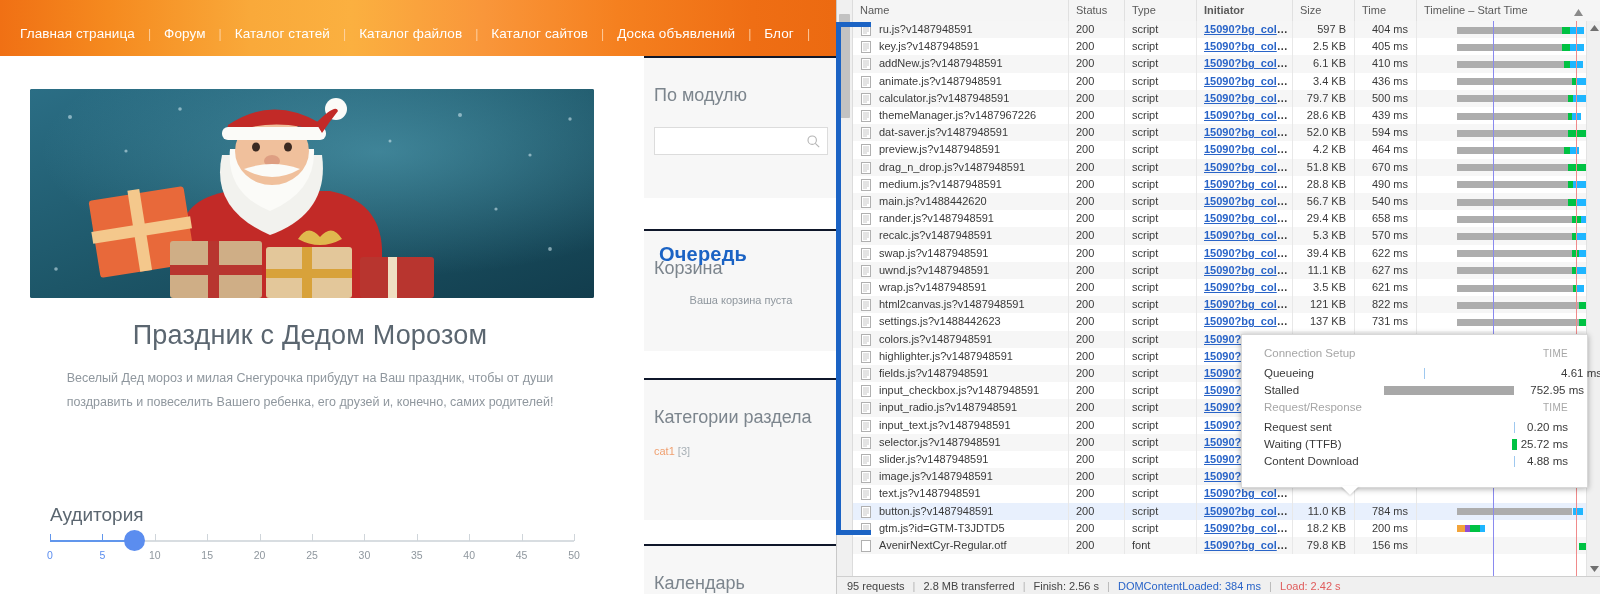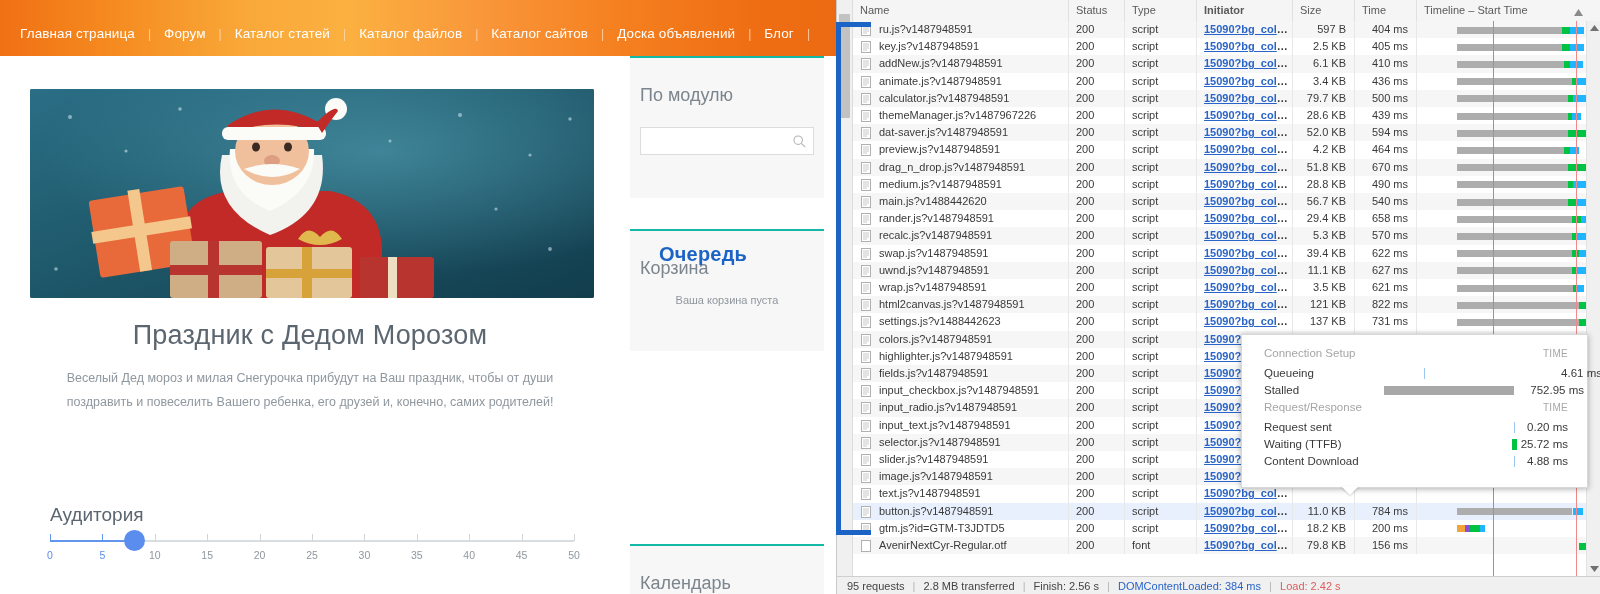--- a/index.html
+++ b/index.html
@@ -53,21 +53,21 @@
   .stickmark.on{background:#6196ec;}
   .sthumb{
     position:absolute;left:125px;top:-10px;width:21px;height:21px;border-radius:50%;
     background:#5b8def;box-shadow:0 0 0 0 rgba(0,0,0,0);
   }
   .slabel{position:absolute;top:9px;font-size:10.5px;color:#8f979e;transform:translateX(-50%);}
   .slabel.on{color:#5b8def;}
 
   
   #sidebar{position:absolute;left:620px;top:56px;width:216px;height:538px;background:#fff;}
-  .sbox{position:absolute;left:10px;width:194px;background:#f7f7f7;border-top:2px solid #14b8a6;}
+  .sbox{position:absolute;left:24px;width:194px;background:#f7f7f7;border-top:2px solid #0f172a;}
   .sbox h3{margin:0;padding:26px 8px 0 10px;font-size:18px;color:#7c858d;font-weight:400;line-height:1.3;}
   .searchwrap{margin:20px 10px 26px 10px;position:relative;height:26px;background:#fff;border:1px solid #dcdcdc;}
   .searchwrap input{
     position:absolute;left:0;top:0;width:100%;height:100%;box-sizing:border-box;
     border:none;outline:none;background:transparent;padding:0 28px 0 7px;font-size:11px;color:#555;
     font-family:"Liberation Sans",sans-serif;
   }
   .searchicon{position:absolute;right:7px;top:6px;width:13px;height:13px;opacity:.55;}
   .sbody{padding:14px 10px 26px 10px;font-size:11px;color:#8f979e;text-align:center;}
   .sbody.left{text-align:left;padding-top:16px;}
@@ -318,20 +318,24 @@
             <span class="searchicon"><svg width="13" height="13" viewBox="0 0 13 13">
                 <circle cx="5.2" cy="5.2" r="4.2" fill="none" stroke="#777" stroke-width="1.1"></circle>
                 <line x1="8.3" y1="8.3" x2="12.2" y2="12.2" stroke="#777" stroke-width="1.1"></line>
               </svg></span>
           </div>
         </div>
         <div class="sbox" style="top: 173px; min-height: 120px;">
           <h3>Корзина</h3>
           <div class="sbody">Ваша корзина пуста</div>
         </div>
+        <div class="sbox" style="top: 322px; min-height: 140px;">
+          <h3>Категории раздела</h3>
+          <div class="sbody left"><a class="catlink" href="#">cat1</a><span class="catcount"> [3]</span></div>
+        </div>
         <div class="sbox" style="top: 488px; min-height: 110px;">
           <h3>Календарь</h3>
         </div>
       </div>
     <div id="annot-queue">Очередь</div>
   </div>
 
   <div id="devtools">
 
     <div id="dt-scroll-left">

